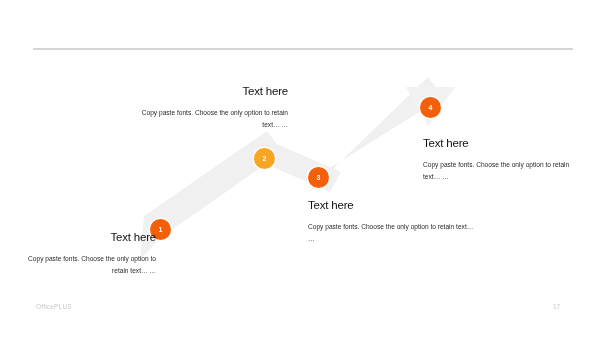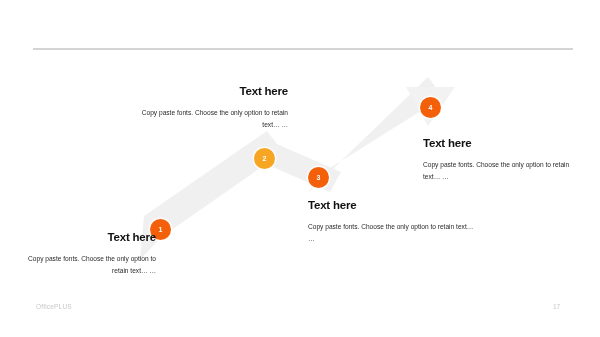--- a/index.html
+++ b/index.html
@@ -61,21 +61,21 @@
   #marker-2 { left: 254px; top: 148px; }
   #marker-3 { left: 308px; top: 167px; }
   #marker-4 { left: 420px; top: 97px; }
 
   
   .step-text {
     position: absolute;
   }
   .step-title {
     font-size: 11.5px;
-    font-weight: bold;
+    font-weight: normal;
     color: #111111;
     letter-spacing: -0.2px;
     margin: 0 0 9px 0;
     line-height: 1;
   }
   .step-body {
     font-size: 6.6px;
     color: #2b2b2b;
     line-height: 1.95;
     margin: 0;

